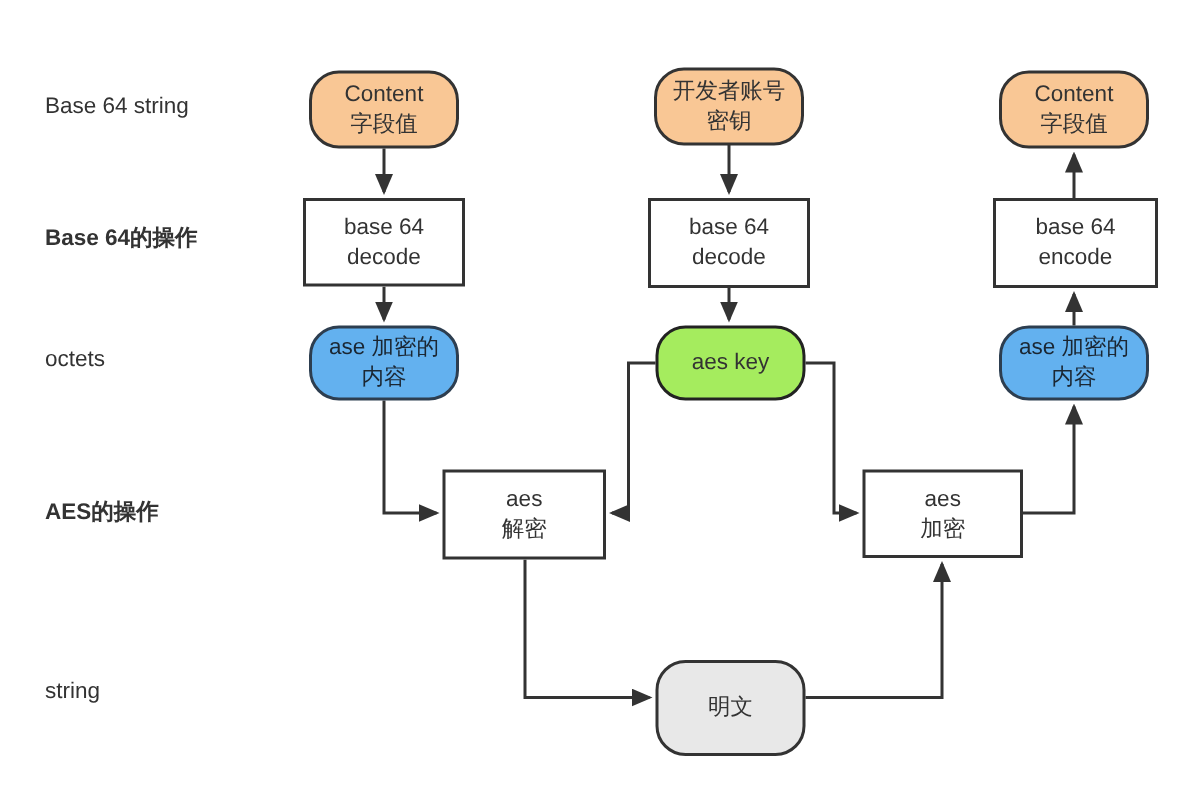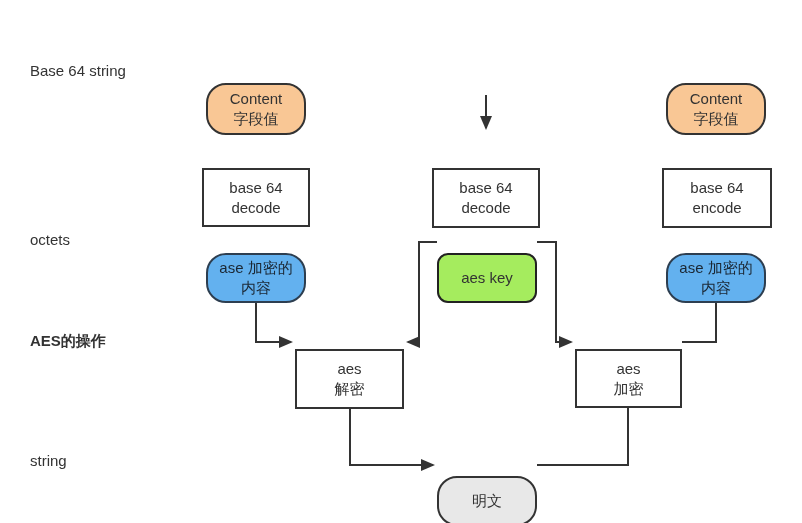--- a/index.html
+++ b/index.html
@@ -6,26 +6,25 @@
   .canvas {
     position:relative; width:802px; height:523px; background:#ffffff;
     font-family:"Liberation Sans", sans-serif; overflow:hidden;
   }
   .arrow-layer { position:absolute; left:0; top:0; width:802px; height:523px; }
   .node {
     position:absolute; box-sizing:border-box;
     display:flex; align-items:center; justify-content:center;
     text-align:center; font-size:15px; color:#333333; line-height:1.32;
     white-space:pre-line;
-    margin-top:36px;
   }
   .pill   { border:2px solid #333333; border-radius:20px; }
   .orange { background:#F9C795; }
   .blue   { background:#63B1EF; border-color:#2d3e50; color:#1b2733;text-align:center; }
-  .green  { background:#A5EC5E; border-color:#222222;border-radius:11px; }
+  .green  { background:#A5EC5E; border-color:#222222; }
   .gray   { background:#E8E8E8; }
   .rect   { border:2px solid #333333; background:#ffffff; }
   .row-label {
     position:absolute; left:30px; width:170px; 
     font-size:15px; color:#333333;
   }
   .bold { font-weight:bold; }
 </style>
 </head>
 <body>
@@ -48,26 +47,29 @@
       <polyline points="256,267 256,342 291,342" marker-end="url(#ah)"></polyline>
       <polyline points="437,242 419,242 419,342 408,342" marker-end="url(#ah)"></polyline>
       <polyline points="537,242 556,242 556,342 571,342" marker-end="url(#ah)"></polyline>
       <polyline points="350,373 350,465 433,465" marker-end="url(#ah)"></polyline>
       <polyline points="537,465 628,465 628,376" marker-end="url(#ah)"></polyline>
       <polyline points="682,342 716,342 716,271" marker-end="url(#ah)"></polyline>
     </g>
   </svg>
 
   <div class="row-label" style="top:62px;">Base 64 string</div>
+  <div class="row-label bold" style="top:149px;">Base 64的操作</div>
   <div class="row-label" style="top:231px;">octets</div>
   <div class="row-label bold" style="top:332px;">AES的操作</div>
   <div class="row-label" style="top:452px;">string</div>
 
   <div class="node pill orange" style="left:206px; top:47px; width:100px; height:52px;">Content
 字段值</div>
+  <div class="node pill orange" style="left:436px; top:45px; width:100px; height:52px;">开发者账号
+密钥</div>
   <div class="node pill orange" style="left:666px; top:47px; width:100px; height:52px;">Content
 字段值</div>
 
   <div class="node rect" style="left:202px; top:132px; width:108px; height:59px;">base 64
 decode</div>
   <div class="node rect" style="left:432px; top:132px; width:108px; height:60px;">base 64
 decode</div>
   <div class="node rect" style="left:662px; top:132px; width:110px; height:60px;">base 64
 encode</div>
 
@@ -75,15 +77,15 @@
 内容</div>
   <div class="node pill green" style="left:437px; top:217px; width:100px; height:50px;">aes key</div>
   <div class="node pill blue" style="left:666px; top:217px; width:100px; height:50px;">ase 加密的
 内容</div>
 
   <div class="node rect" style="left:295px; top:313px; width:109px; height:60px;">aes
 解密</div>
   <div class="node rect" style="left:575px; top:313px; width:107px; height:59px;">aes
 加密</div>
 
-  <div class="node pill gray" style="left:437px; top:440px; width:100px; height:50px;">明文</div>
+  <div class="node pill gray" style="left:437px; top:440px; width:100px; height:64px;">明文</div>
 
 </div>
 
 </body></html>

